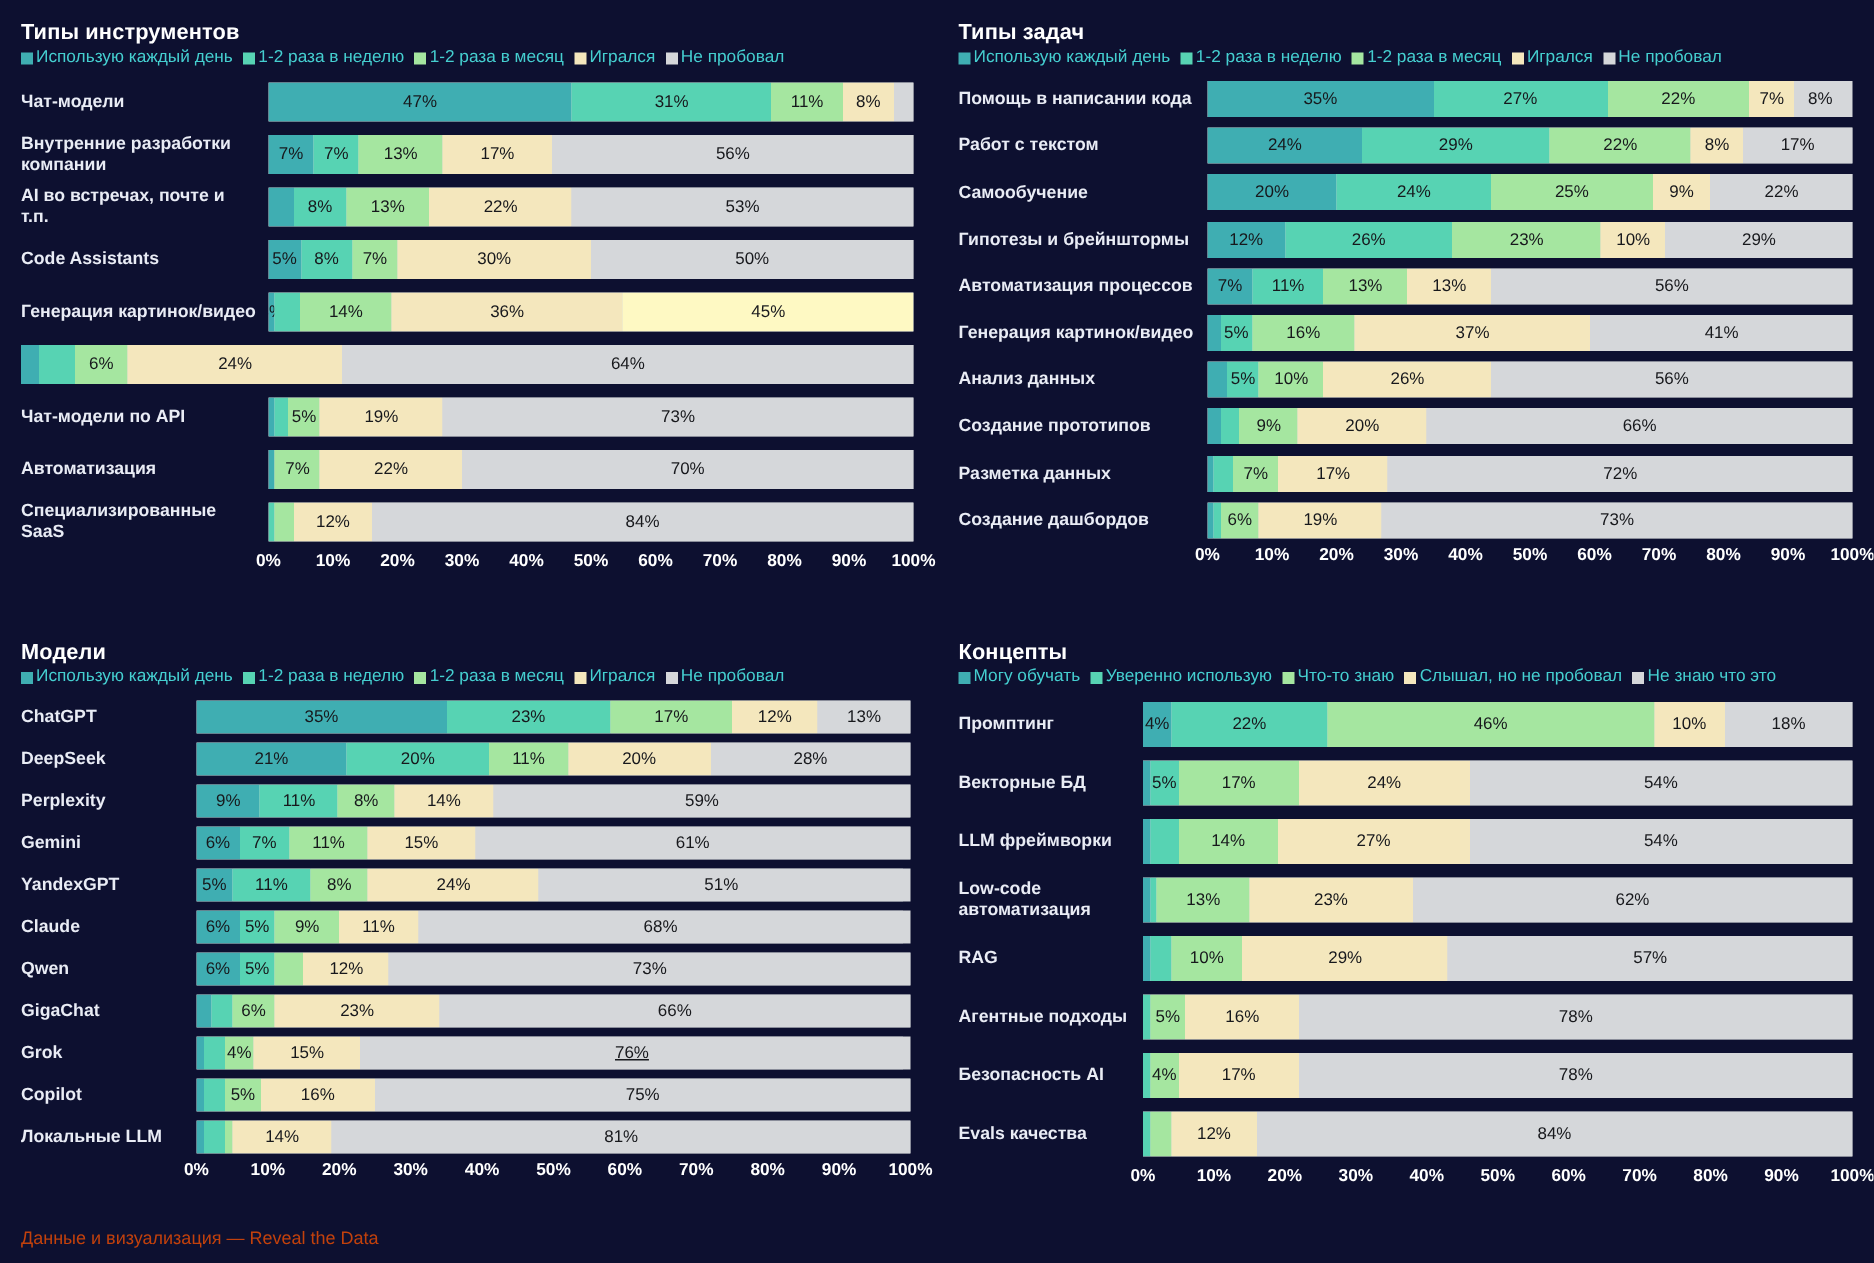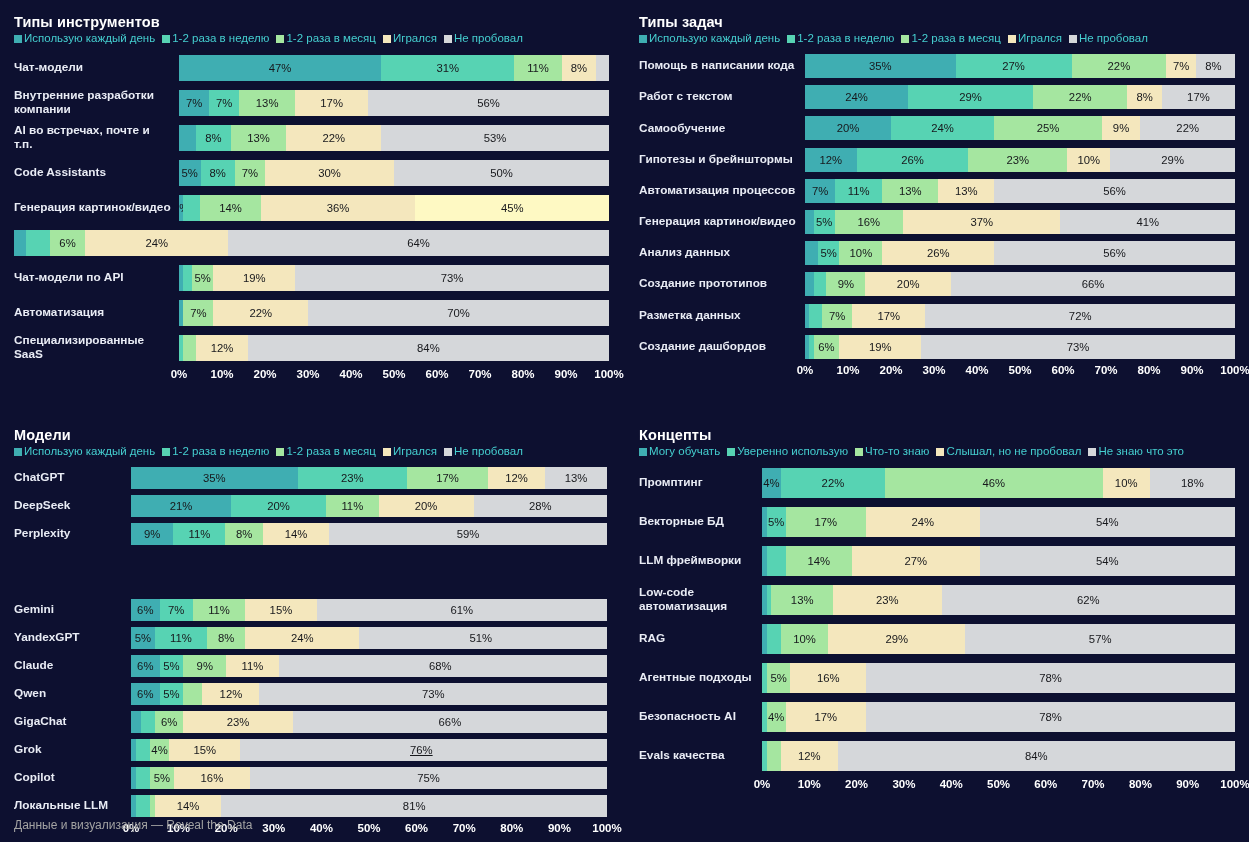--- a/index.html
+++ b/index.html
@@ -58,21 +58,21 @@
     flex:1 1 auto;position:relative;height:18px;
   }
   .tick{
     position:absolute;top:2px;
     font-size:11.5px;font-weight:bold;color:#ffffff;
     transform:translateX(-50%);
     white-space:nowrap;
   }
   .footer{
     position:absolute;left:14px;top:818px;
-    font-size:12px;color:#a3a3a3;
+    font-size:12px;color:#c2410c;
     white-space:nowrap;
   }
 </style>
 </head>
 <body>
 
 <div class="chart" style="left:14px;top:14px;width:595px;">
   <div class="chart-title">Типы инструментов</div>
   <div class="legend">
       <span class="legend-item">
@@ -395,21 +395,21 @@
       <div class="row" style="height: 28px;">
         <div class="row-label" style="width: 117px;">Perplexity</div>
         <div class="bar" style="height: 22px;">
           <div class="seg" style="background: rgb(63, 174, 178); width: 9%;">9%</div>
           <div class="seg" style="background: rgb(87, 211, 179); width: 11%;">11%</div>
           <div class="seg" style="background: rgb(165, 230, 160); width: 8%;">8%</div>
           <div class="seg" style="background: rgb(244, 231, 189); width: 14%;">14%</div>
           <div class="seg" style="background: rgb(213, 215, 218); width: 59%;">59%</div>
         </div>
       </div>
-      <div class="row" style="height: 28px; margin-top: 48px;">
+      <div class="row" style="height: 28px;">
         <div class="row-label" style="width: 117px;">Gemini</div>
         <div class="bar" style="height: 22px;">
           <div class="seg" style="background: rgb(63, 174, 178); width: 6%;">6%</div>
           <div class="seg" style="background: rgb(87, 211, 179); width: 7%;">7%</div>
           <div class="seg" style="background: rgb(165, 230, 160); width: 11%;">11%</div>
           <div class="seg" style="background: rgb(244, 231, 189); width: 15%;">15%</div>
           <div class="seg" style="background: rgb(213, 215, 218); width: 61%;">61%</div>
         </div>
       </div>
       <div class="row" style="height: 28px;">

